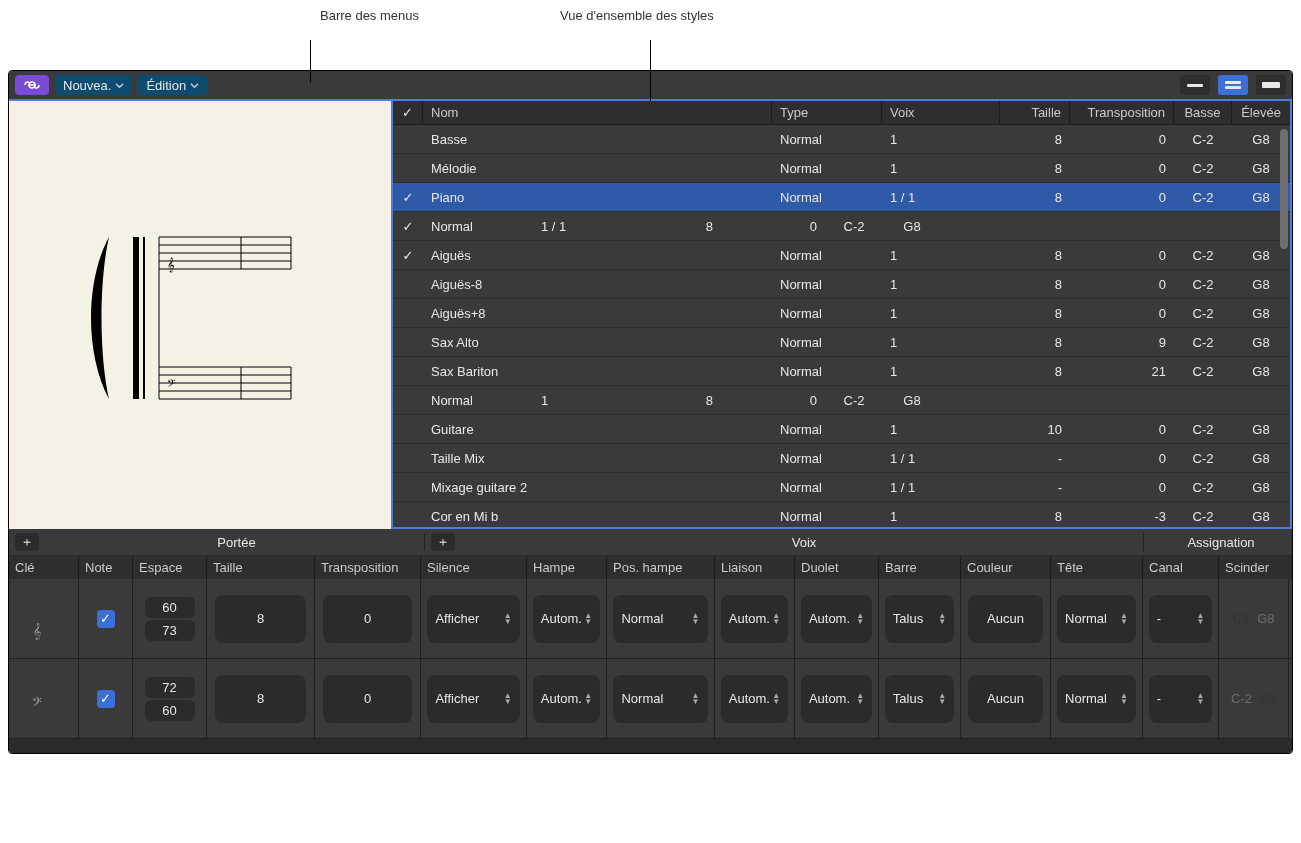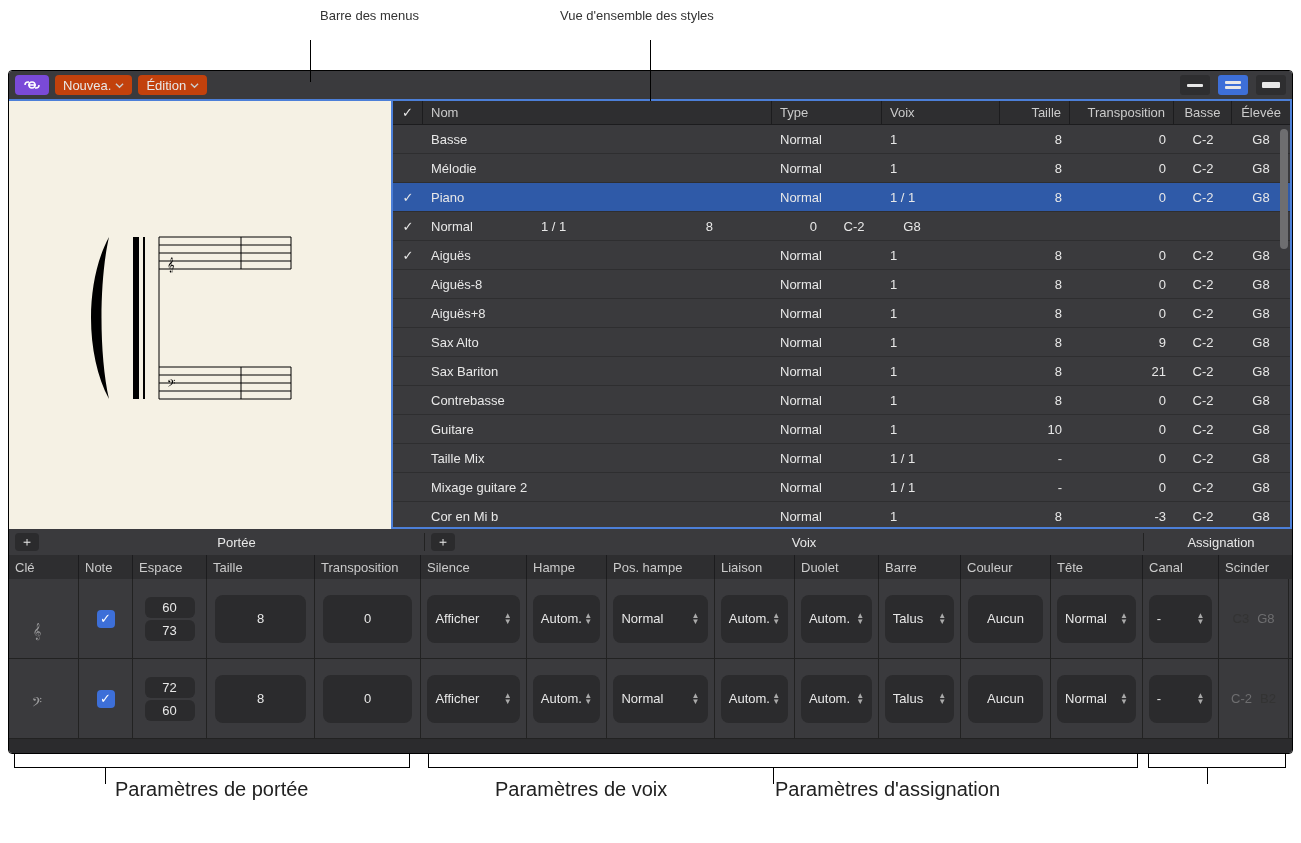--- a/index.html
+++ b/index.html
@@ -7,21 +7,21 @@
   .wrap{position:relative;padding:10px 0 36px;}
   .ct1{position:absolute;left:320px;top:8px;}
   .ct2{position:absolute;left:560px;top:8px;}
   .line{position:absolute;width:1px;background:#000;}
   .line1{left:310px;top:40px;height:42px;}
   .line2{left:650px;top:40px;height:96px;}
   .app{margin:60px 8px 0;border:1px solid #000;border-radius:4px;overflow:hidden;}
   .menubar{background:#3A3A3D;display:flex;align-items:center;height:28px;padding:0 6px;gap:6px;}
   .link-btn{background:#7A4AD8;border-radius:4px;width:34px;height:20px;display:flex;align-items:center;justify-content:center;}
   .link-btn svg{stroke:#fff;}
-  .mbtn{background:#c2410c;color:#E8E8E8;border-radius:4px;padding:2px 8px;display:flex;align-items:center;gap:4px;height:20px;cursor:pointer;}
+  .mbtn{background:#0c4a6e;color:#E8E8E8;border-radius:4px;padding:2px 8px;display:flex;align-items:center;gap:4px;height:20px;cursor:pointer;}
   .chev{width:9px;height:9px;}
   .spacer{flex:1;}
   .vbtn{background:#2E2E30;border-radius:3px;width:30px;height:20px;display:flex;align-items:center;justify-content:center;margin-left:2px;cursor:pointer;}
   .vbtn.active{background:#3D6FD8;}
   .vbtn .bar{width:16px;height:3px;background:#E8E8E8;border-radius:1px;}
   .vbtn .bars{display:flex;flex-direction:column;gap:2px;}
   .splitH{display:flex;height:430px;border-top:2px solid #4C7FD8;}
   .preview{width:382px;background:#F5F1E4;position:relative;flex-shrink:0;}
   .table-wrap{flex:1;display:flex;flex-direction:column;background:#3A3A3D;border-left:2px solid #4C7FD8;border-right:2px solid #4C7FD8;border-bottom:2px solid #4C7FD8;position:relative;}
   .thead{display:flex;background:#2E2E30;border-bottom:1px solid #1C1C1E;color:#CBCBCB;height:24px;align-items:center;}
@@ -250,21 +250,20 @@
               <div class="td c-name">Sax Bariton</div>
               <div class="td c-type">Normal</div>
               <div class="td c-voix">1</div>
               <div class="td c-size" style="text-align:right">8</div>
               <div class="td c-trans" style="text-align:right">21</div>
               <div class="td c-bas" style="text-align:center">C-2</div>
               <div class="td c-haut" style="text-align:center">G8</div>
             </div>
             <div class="trow">
               <div class="td check"></div>
-              <div class="td c-name">Contrebasse</div>
               <div class="td c-type">Normal</div>
               <div class="td c-voix">1</div>
               <div class="td c-size" style="text-align:right">8</div>
               <div class="td c-trans" style="text-align:right">0</div>
               <div class="td c-bas" style="text-align:center">C-2</div>
               <div class="td c-haut" style="text-align:center">G8</div>
             </div>
             <div class="trow">
               <div class="td check"></div>
               <div class="td c-name">Guitare</div>
@@ -497,21 +496,13 @@
             <div class="split-cell">
               <span class="faded">C-2</span>
               <span class="">B2</span>
             </div>
           </div>
         </div>
       </div>
     <div class="hscroll"></div>
   </div>
 
-  <div class="bot-lines">
-    <div class="bl bl1"></div>
-    <div class="bl bl2"></div>
-    <div class="bl bl3"></div>
-    <div class="bl-lbl bl-l1">Paramètres de portée</div>
-    <div class="bl-lbl bl-l2">Paramètres de voix</div>
-    <div class="bl-lbl bl-l3">Paramètres d'assignation</div>
-  </div>
 </div>
 
 </body></html>

